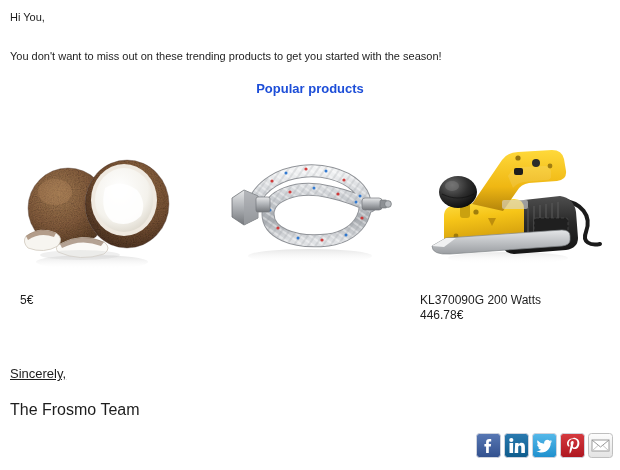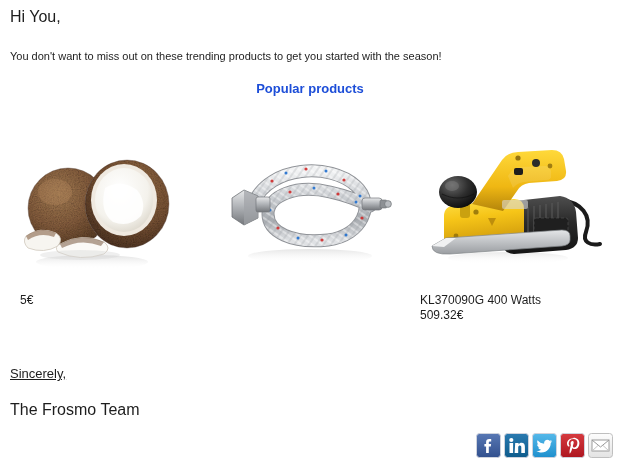--- a/index.html
+++ b/index.html
@@ -19,21 +19,21 @@
   .email-body {
     position: absolute;
     left: 0; top: 0;
     width: 620px;
     height: 470px;
   }
   .greeting {
     position: absolute;
     left: 10px;
     top: 9px;
-    font-size: 16px;
+    font-size: 11px;
     line-height: 16px;
     color: #1d1d1d;
   }
   .intro-line {
     position: absolute;
     left: 10px;
     top: 48px;
     font-size: 11px;
     line-height: 17px;
     color: #1d1d1d;
@@ -332,22 +332,22 @@
           <circle cx="46" cy="96" r="2.4" fill="#8a6a08" opacity="0.75"></circle>
           <circle cx="84" cy="98" r="2.4" fill="#8a6a08" opacity="0.75"></circle>
           <path d="M78 78 l8 0 l-4 8 z" fill="#b5860a" opacity="0.85"></path>
 
           <path d="M22 106 l14 -8 l116 -8 q8 0 8 6 l0 4 q0 5 -8 6 l-112 8 q-18 1 -18 -8 z" fill="url(#soleGrad)" stroke="#82868a" stroke-width="0.7"></path>
           <path d="M22 106 l14 -8 l10 0 l-12 9 z" fill="#f0f1f2"></path>
           <rect x="92" y="60" width="26" height="9" rx="2" fill="#d9d9d9" opacity="0.6"></rect>
         </svg>
       </div>
       <div class="product-info">
-        <span class="product-name">KL370090G 400 Watts</span>
-        <span class="product-price">509.32€</span>
+        <span class="product-name">KL370090G 200 Watts</span>
+        <span class="product-price">446.78€</span>
       </div>
     </div>
 
   </div>
 
   <div class="signoff">Sincerely,</div>
   <div class="signature">The Frosmo Team</div>
 
   <div class="social-bar">
 

